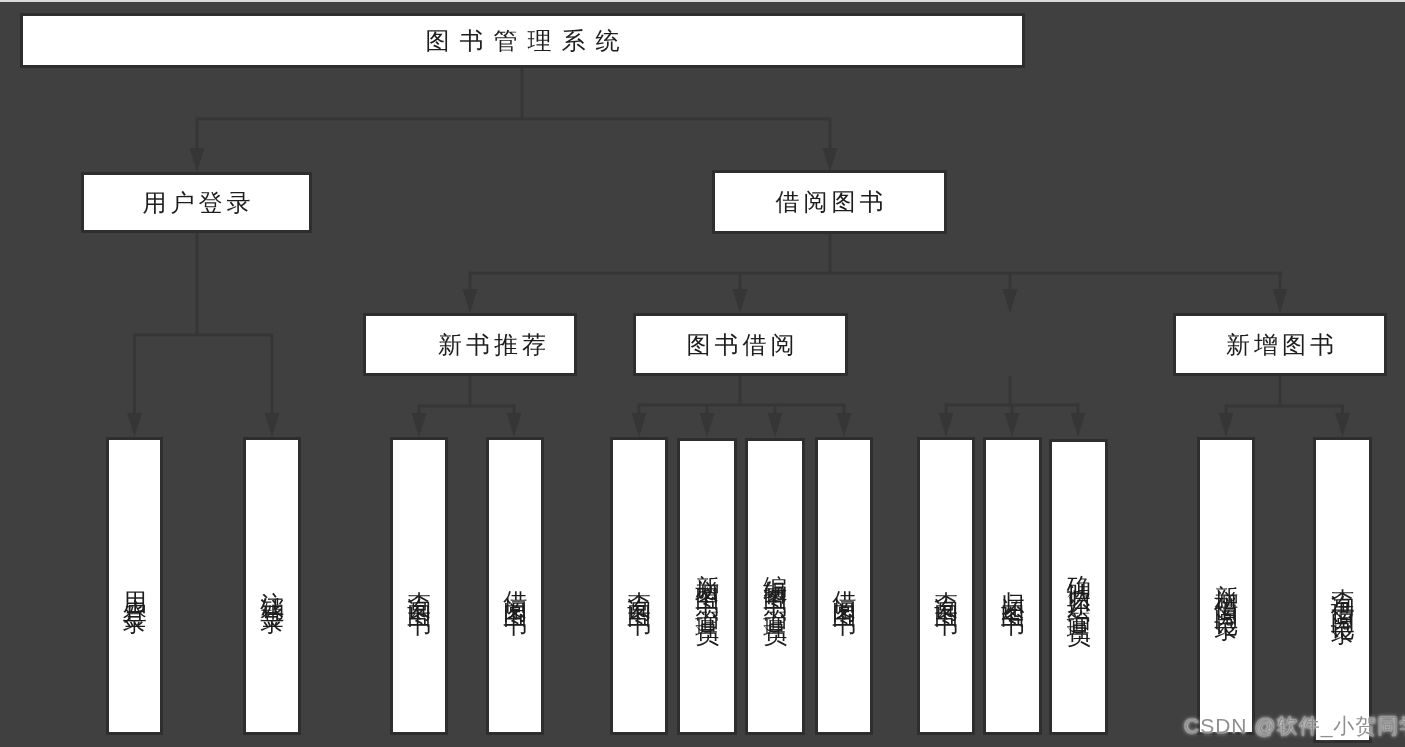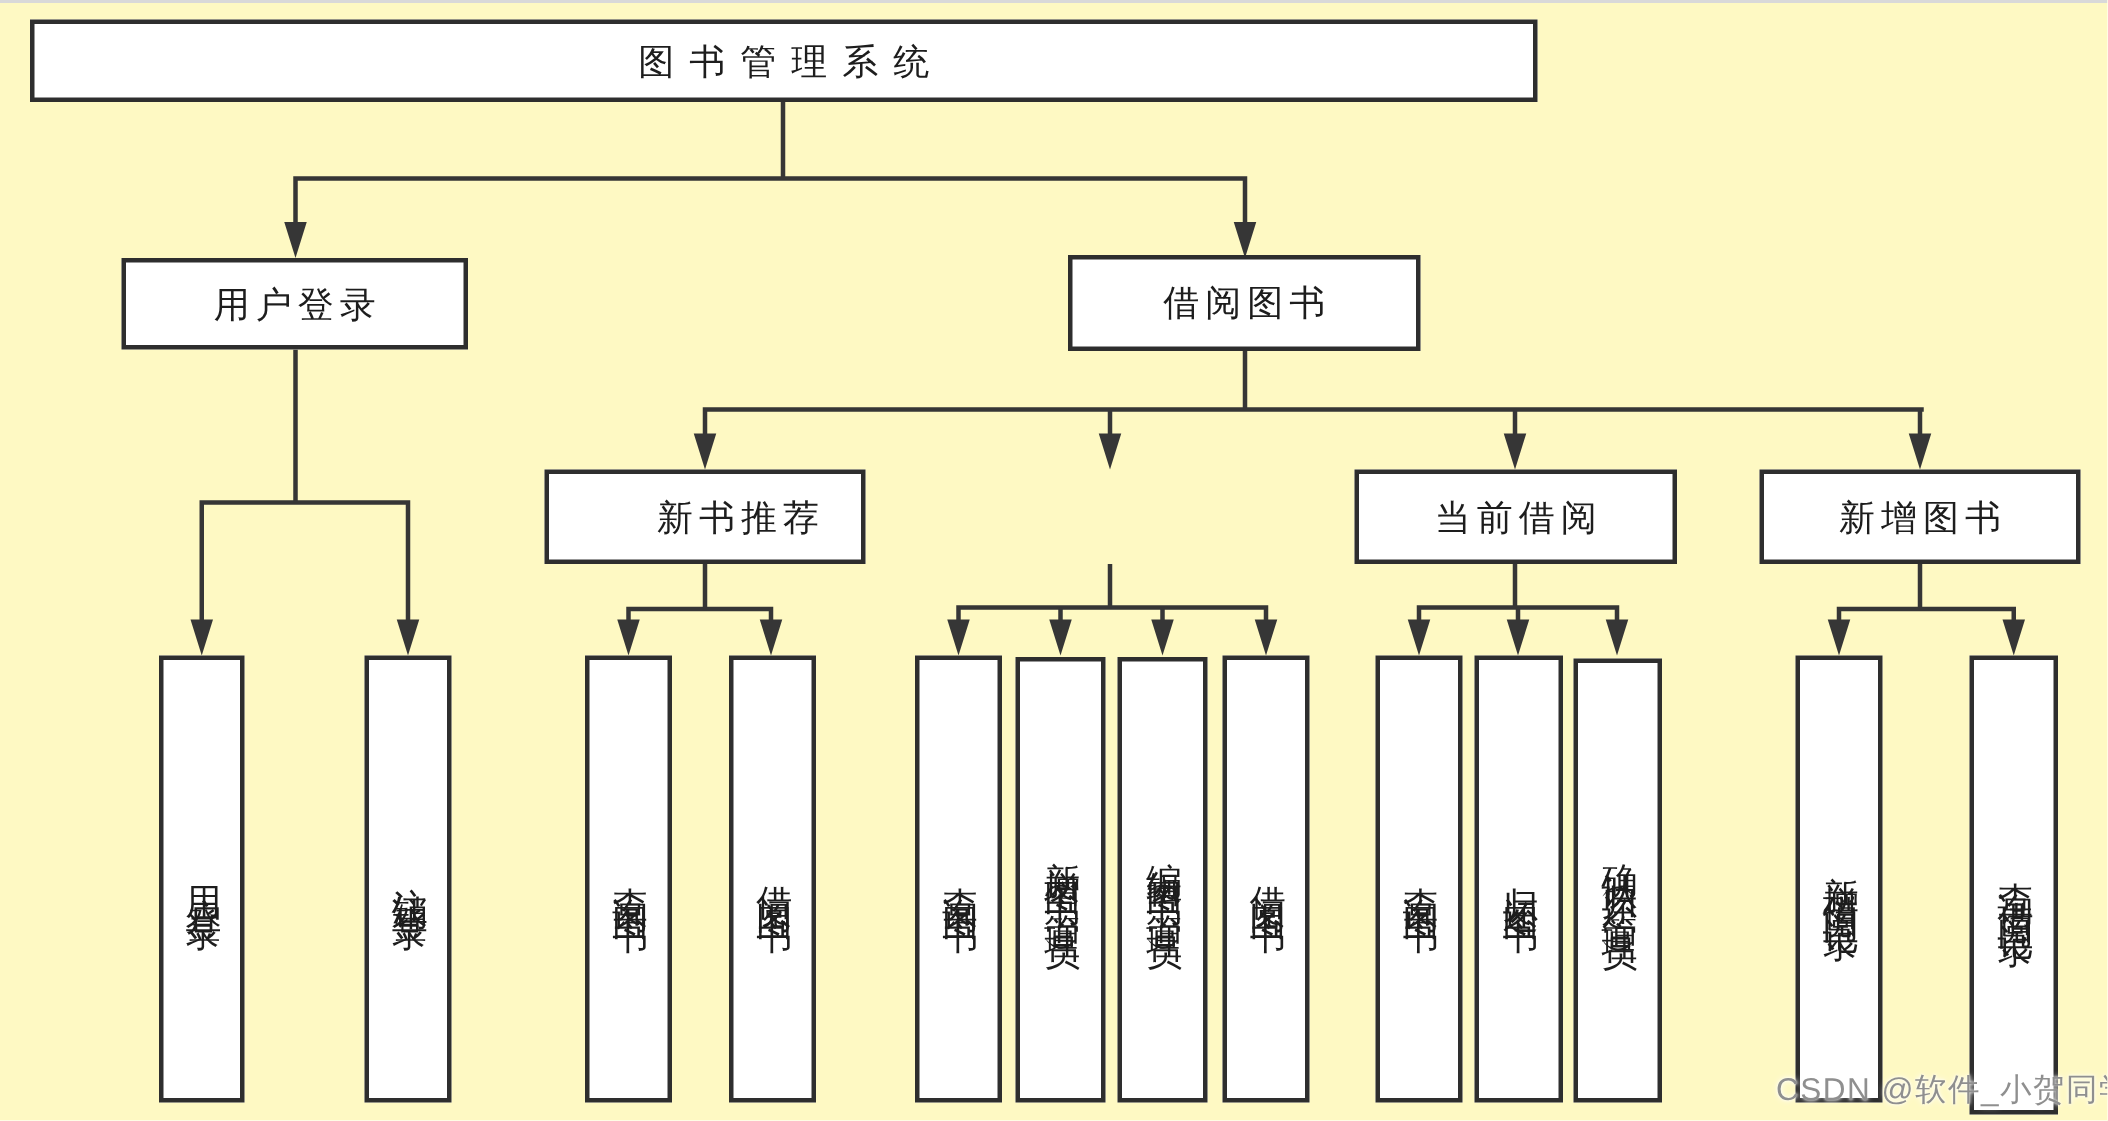--- a/index.html
+++ b/index.html
@@ -4,21 +4,21 @@
 <style>
   html, body {
     margin: 0;
     padding: 0;
     background: #ffffff;
   }
   #canvas {
     position: relative;
     width: 1405px;
     height: 747px;
-    background: #fef9c3;
+    background: #404040;
     overflow: hidden;
     font-family: "Liberation Sans", "DejaVu Sans", sans-serif;
   }
   #connectors {
     position: absolute;
     left: 0;
     top: 0;
     width: 1405px;
     height: 747px;
   }
@@ -130,21 +130,21 @@
          M1226 437 l-7.5 -24 h15 z
          M1342.5 437 l-7.5 -24 h15 z"></path>
   </svg>
 
   <div class="node rootbox" style="left:20px; top:13px; width:1005px; height:55px;">图书管理系统</div>
 
   <div class="node hbox" style="left:81px; top:172px; width:231px; height:61px;">用户登录</div>
   <div class="node hbox" style="left:712px; top:170px; width:235px; height:64px;">借阅图书</div>
 
   <div class="node hbox" style="left:363px; top:313px; width:214px; height:63px;padding-left:44px;">新书推荐</div>
-  <div class="node hbox" style="left:903px; top:313px; width:215px; height:63px;">当前借阅</div>
+  <div class="node hbox" style="left:633px; top:313px; width:215px; height:63px;">图书借阅</div>
   <div class="node hbox" style="left:1173px; top:313px; width:214px; height:63px;">新增图书</div>
 
   <div class="node vbox" style="left:106px; top:437px; width:57px; height:298px;">用户登录</div>
   <div class="node vbox" style="left:243px; top:437px; width:58px; height:298px;">注销登录</div>
 
   <div class="node vbox" style="left:390px; top:437px; width:58px; height:298px;">查询图书</div>
   <div class="node vbox" style="left:486px; top:437px; width:58px; height:298px;">借阅图书</div>
 
   <div class="node vbox" style="left:610px; top:437px; width:58px; height:298px;">查询图书</div>
   <div class="node vbox" style="left:677px; top:438px; width:60px; height:297px;">新增图书（管理员）</div>

